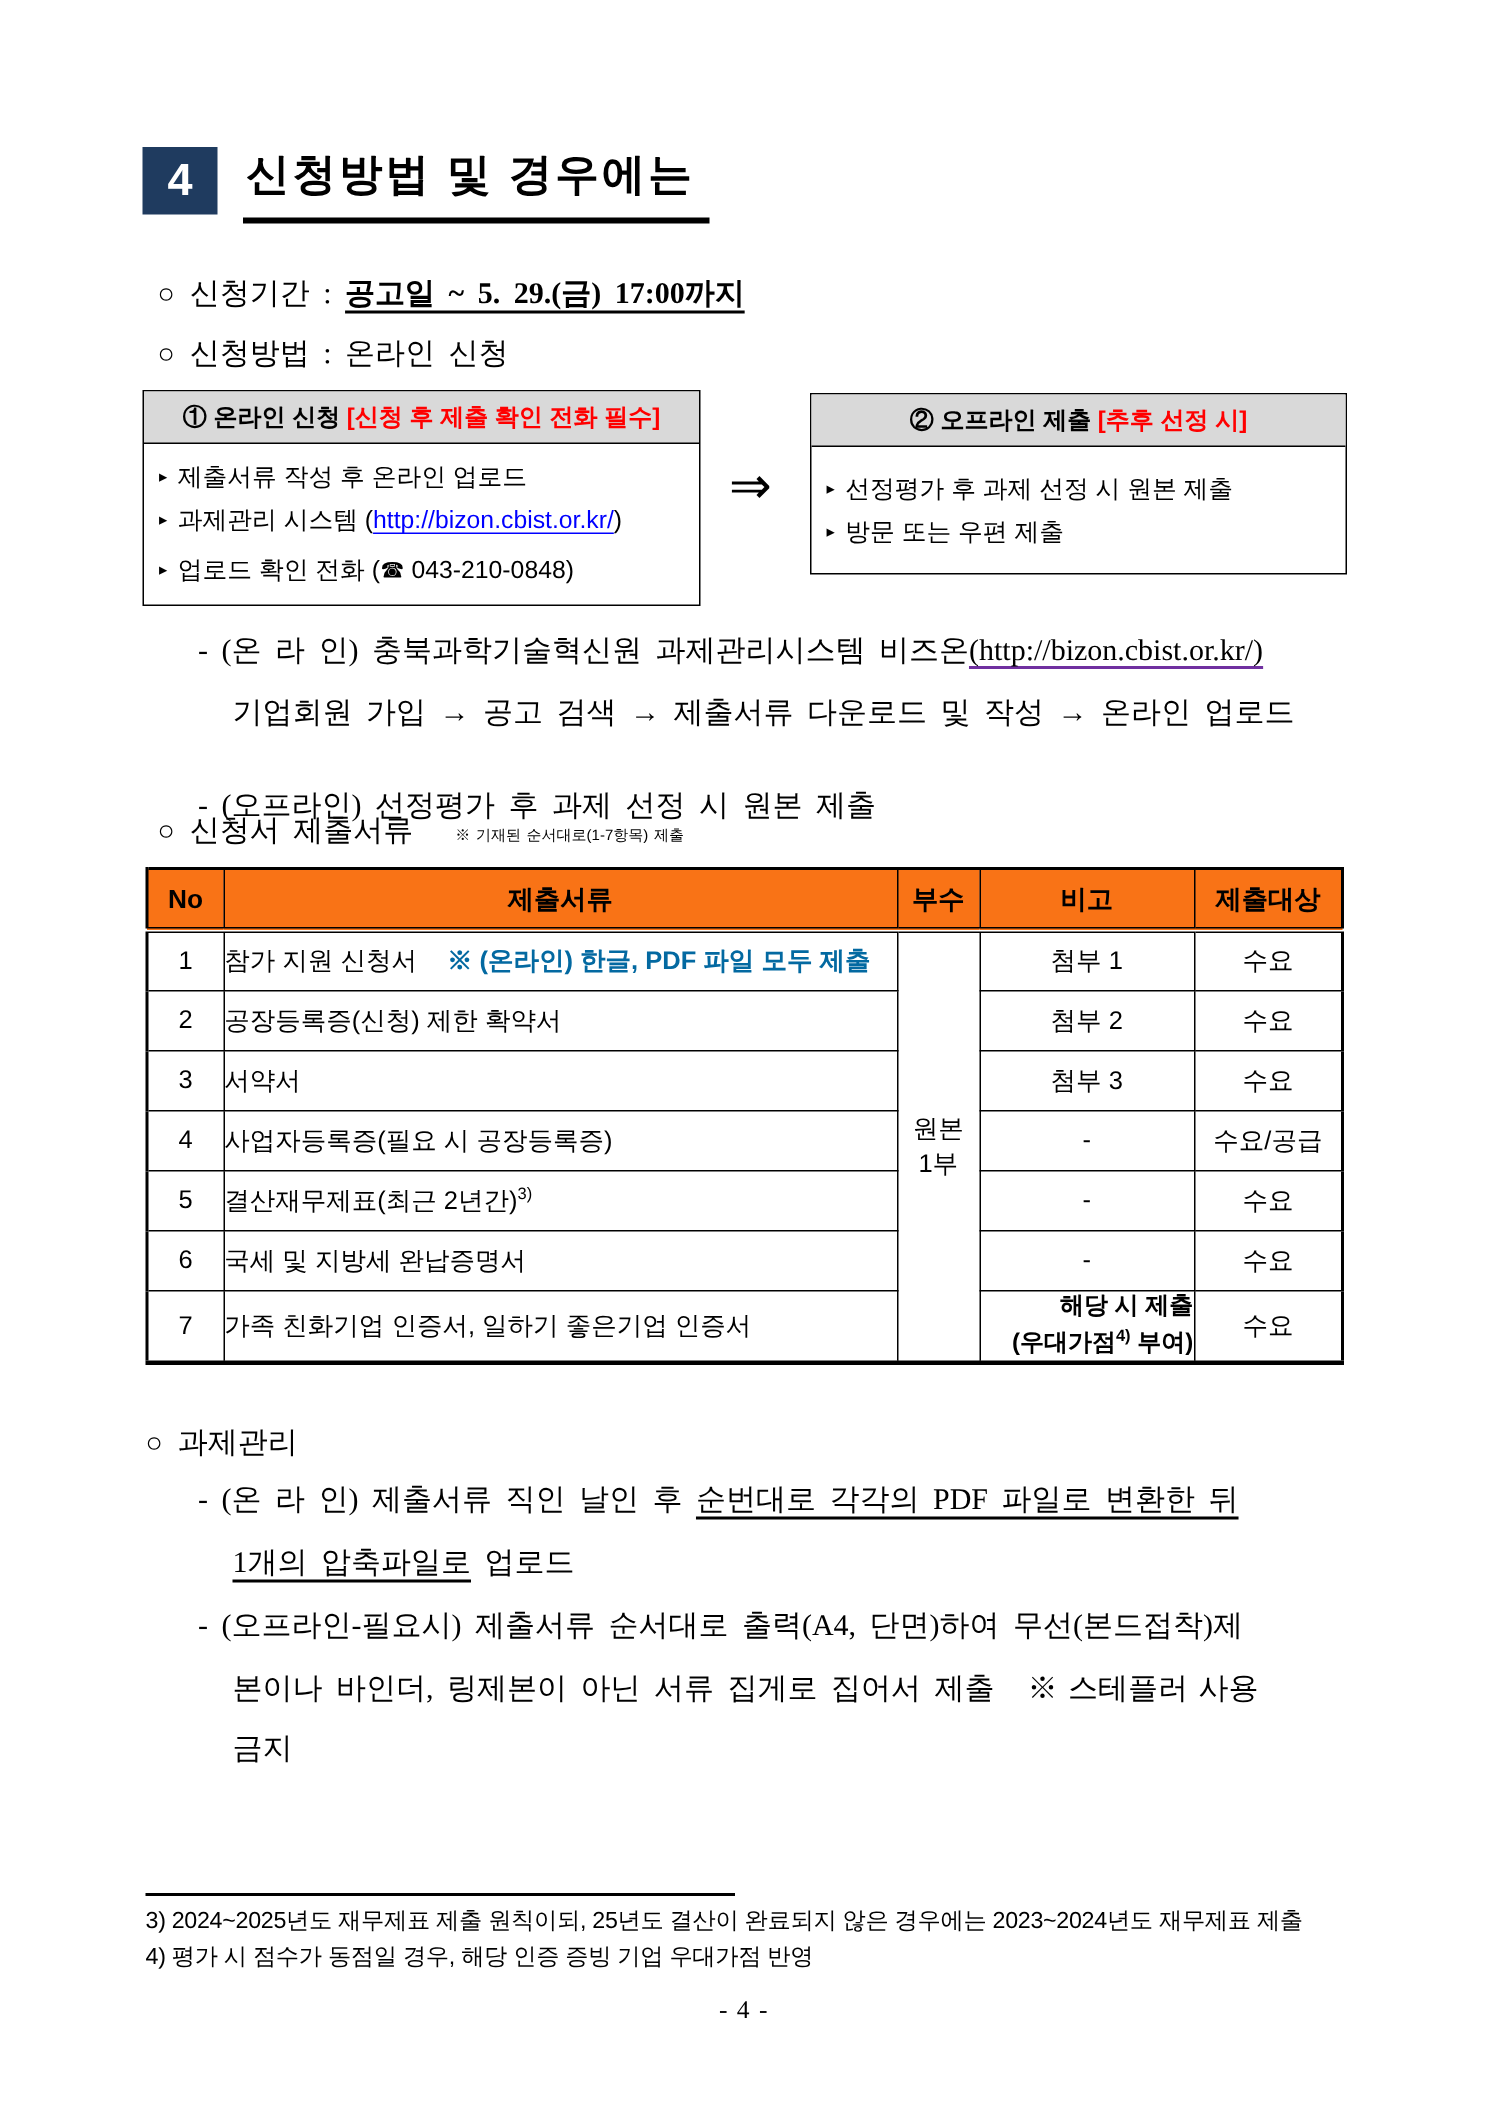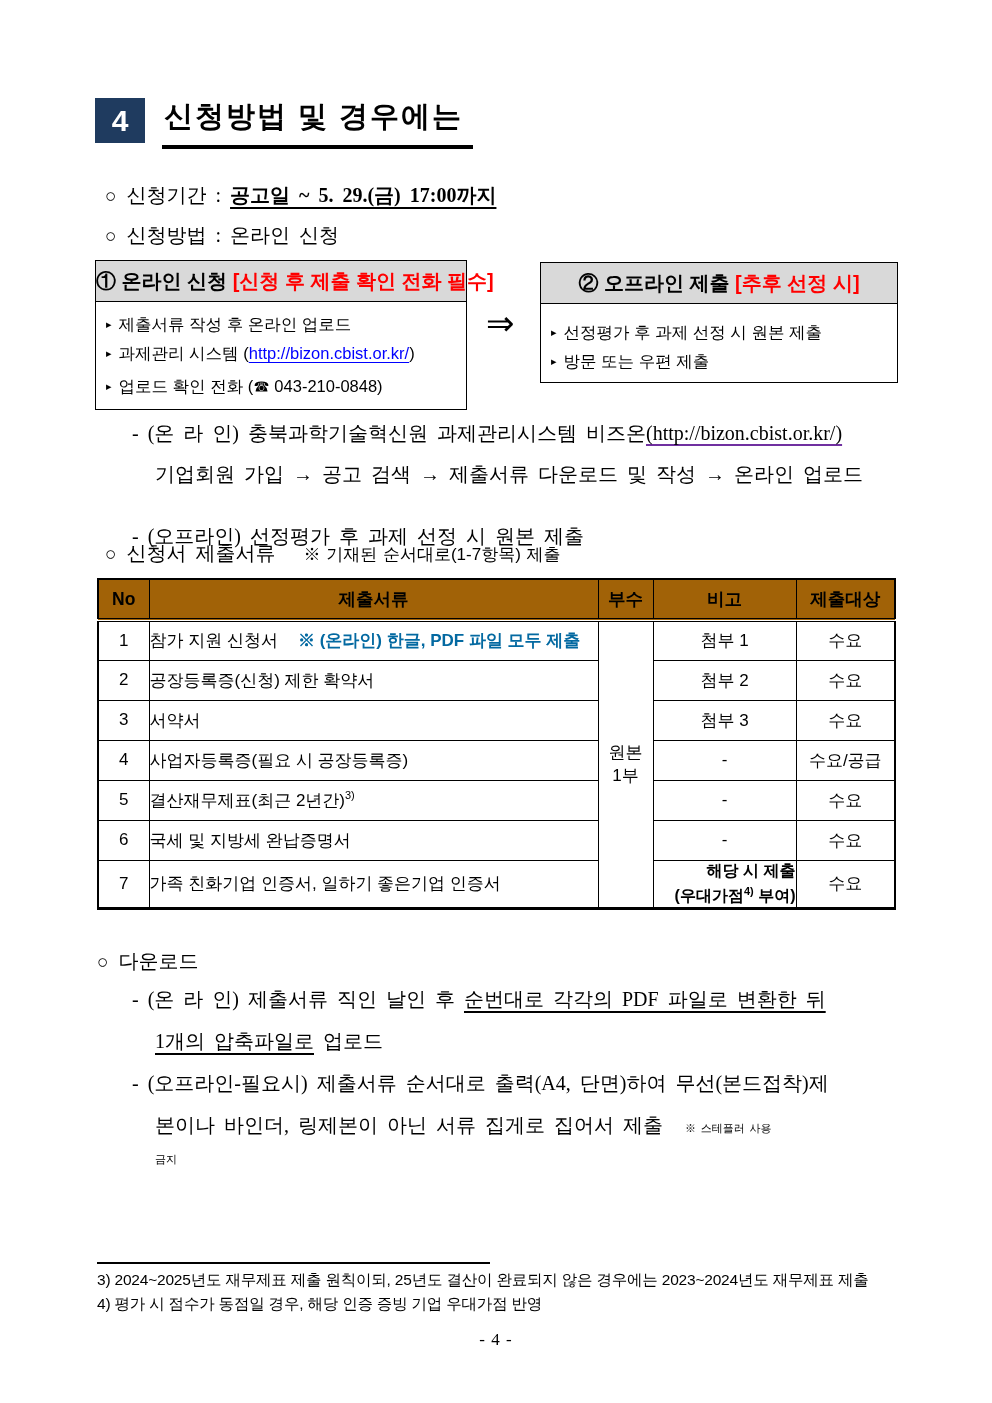--- a/index.html
+++ b/index.html
@@ -26,58 +26,58 @@
   .info-line .circ { font-size:19px; margin-right:10px; }
   .u-bold {
     font-weight:bold; text-decoration:underline;
     text-underline-offset:5px; text-decoration-thickness:1.5px;
   }
 
   
   .procbox { border:1.5px solid #000; background:#fff; font-family:"Liberation Sans", sans-serif; }
   .procbox .bhead {
     background:#d9d9d9; border-bottom:1.5px solid #000; text-align:center;
-    font-weight:bold; font-size:20px; padding:7px 0 6px 0; white-space:nowrap;
+    font-weight:bold; font-size:16px; padding:7px 0 6px 0; white-space:nowrap;
   }
   .procbox .bhead .rednote { color:#ff0000; }
   .procbox .bbody { padding:8px 8px 8px 10px; }
   .bitem { font-size:16.5px; line-height:29px; white-space:nowrap; }
   .bitem .tri { font-size:11px; vertical-align:2px; margin-right:7px; }
   .linkblue { color:#0000ff; text-decoration:underline; text-underline-offset:3px; }
   .bigarrow { font-size:34px; font-family:"Liberation Sans", sans-serif; }
 
   
   .dash-line { font-size:20px; word-spacing:4px; white-space:nowrap; }
   .url-purple {
     text-decoration:underline; text-decoration-color:#7030a0;
     text-underline-offset:4px; text-decoration-thickness:1.5px;
   }
-  .docs-note { font-family:"Liberation Sans", sans-serif; font-size:17px; margin-left:28px; word-spacing:1px; }
+  .docs-note { font-family:"Liberation Sans", sans-serif; font-size:10px; margin-left:28px; word-spacing:1px; }
 
   
   .doctable {
     border-collapse:collapse; table-layout:fixed; width:797px;
     font-family:"Liberation Sans", sans-serif; font-size:17px;
   }
   .doctable th, .doctable td { border:1px solid #000; padding:0; }
   .doctable th {
-    background:#a16207; font-weight:bold; font-size:17.5px;
+    background:#f97316; font-weight:bold; font-size:17.5px;
     border-bottom:4px double #000;
   }
   .doctable { border-top:2.5px solid #000; border-bottom:3px solid #000; }
   .doctable th:first-child, .doctable td:first-child { border-left:2px solid #000; }
   .doctable th:last-child, .doctable td:last-child { border-right:2px solid #000; }
   .td-c { text-align:center; }
   .td-doc { text-align:left; padding-left:12px; white-space:nowrap; }
   .blue-note { color:#0369a1; font-weight:bold; margin-left:20px; }
   .remark2 { font-size:16px; line-height:20px; text-align:right;font-weight:bold; }
   sup { font-size:11px; }
 
   
-  .note-small { font-size:11px; margin-left:22px; word-spacing:2px; }
+  .note-small { font-size:20px; margin-left:22px; word-spacing:2px; }
   .fnsep { left:97px; top:1262px; width:393px; height:0; border-top:2px solid #000; }
   .fn { left:97px; font-family:"Liberation Sans", sans-serif; font-size:15.5px; white-space:nowrap; letter-spacing:-0.2px; }
   .pageno { left:0; top:1330px; width:992px; text-align:center; font-size:17px; letter-spacing:1px; }
 </style>
 </head>
 <body>
 
 <div class="page">
 
   <div class="abs badge">
@@ -199,21 +199,21 @@
         <td class="remark2">
           <div>해당 시 제출</div>
           <div><span>(우대가점</span><sup>4)</sup><span> 부여)</span></div>
         </td>
         <td class="td-c">수요</td>
       </tr>
     </tbody>
   </table>
 
   <div class="abs info-line" style="left:97px; top:948px;">
-    <span class="circ">○</span><span>다운로드</span>
+    <span class="circ">○</span><span>과제관리</span>
   </div>
   <div class="abs dash-line" style="left:132px; top:986px;">
     <span>- (온 라 인) 제출서류 직인 날인 후 </span><span class="u-bold" style="font-weight:normal;text-decoration:underline;">순번대로 각각의 PDF 파일로 변환한 뒤</span>
   </div>
   <div class="abs dash-line" style="left:155px; top:1028px;">
     <span class="u-bold" style="font-weight:normal;">1개의 압축파일로</span><span> 업로드</span>
   </div>
   <div class="abs dash-line" style="left:132px; top:1070px;">- (오프라인-필요시) 제출서류 순서대로 출력(A4, 단면)하여 무선(본드접착)제</div>
   <div class="abs dash-line" style="left:155px; top:1112px;">
     <span>본이나 바인더, 링제본이 아닌 서류 집게로 집어서 제출</span><span class="note-small">※ 스테플러 사용</span>

